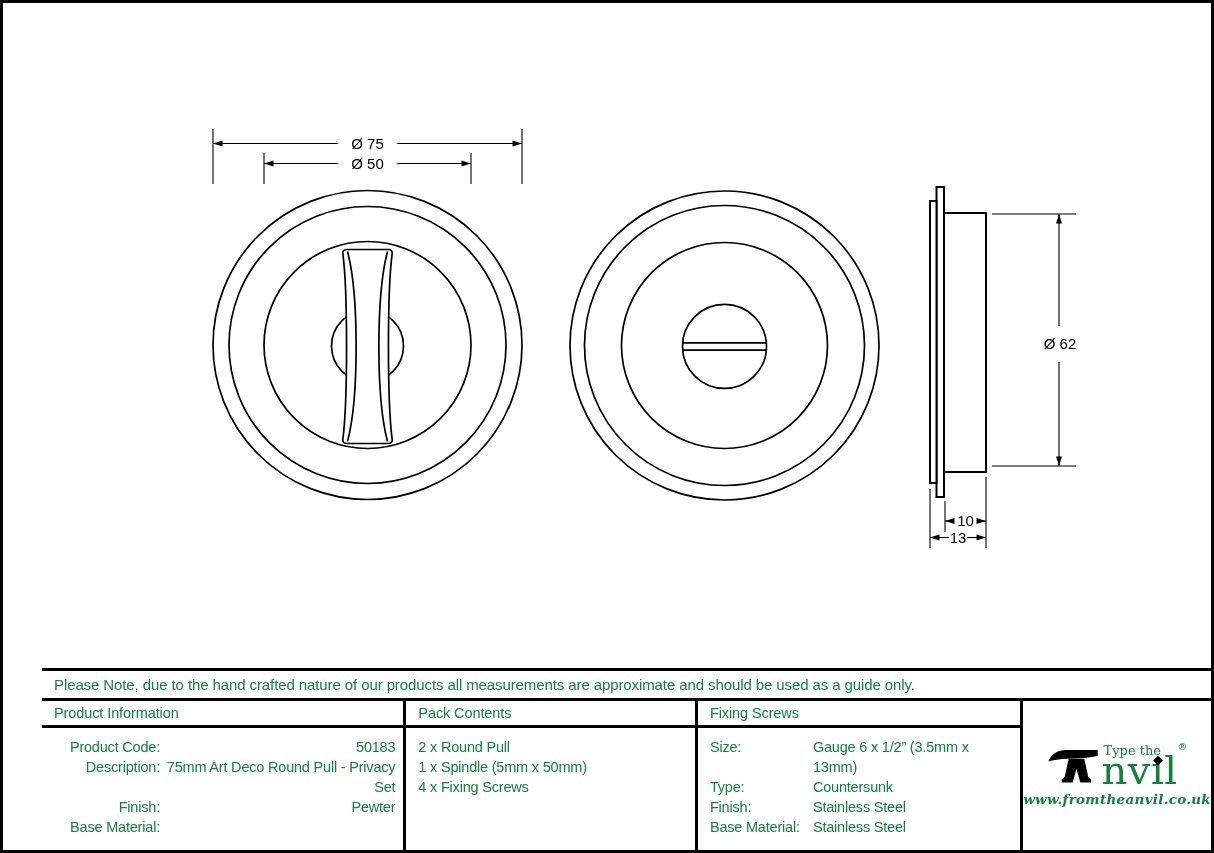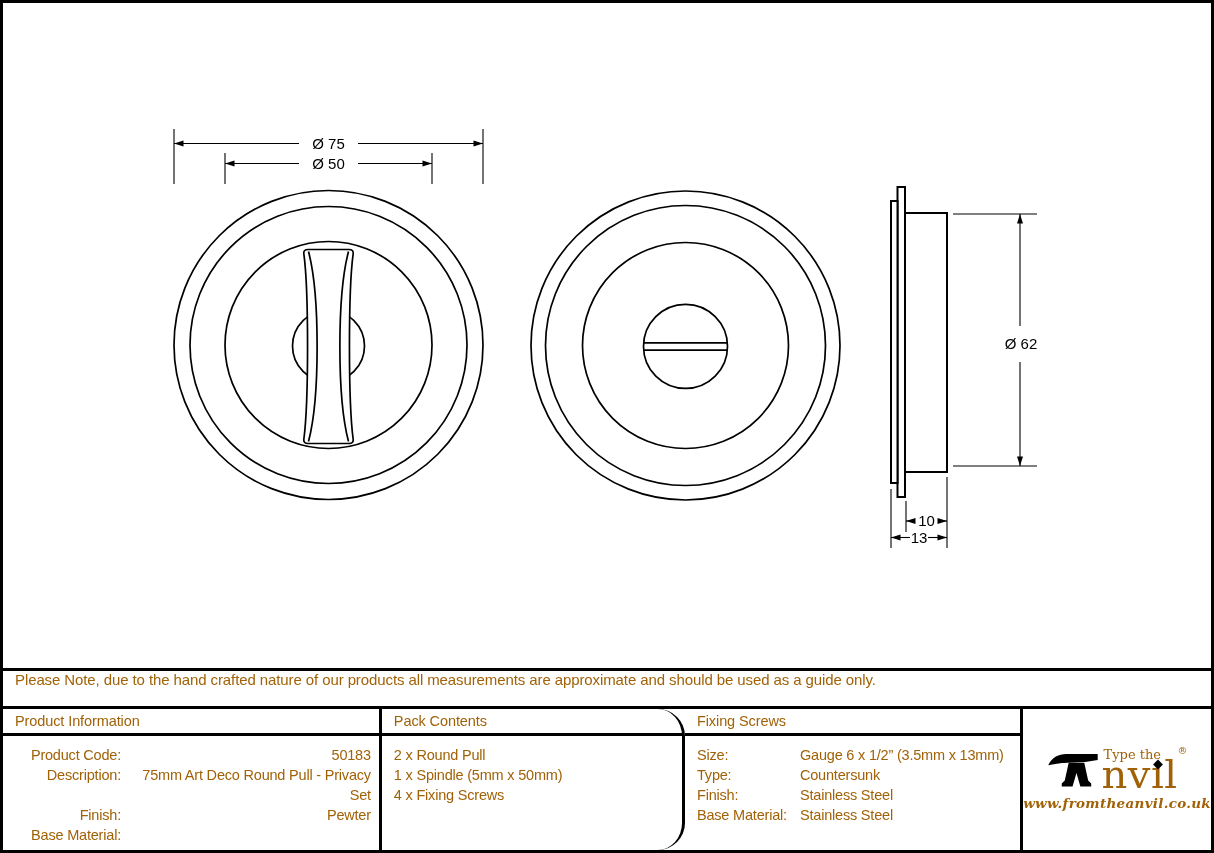--- a/index.html
+++ b/index.html
@@ -3,44 +3,44 @@
 <meta charset="utf-8">
 <style>
   html,body { margin:0; padding:0; background:#fff; }
   .sheet {
     position:relative;
     width:1214px; height:853px;
     box-sizing:border-box;
     border:3px solid #000;
     background:#fff;
     font-family:"Liberation Sans", sans-serif;
-    color:#a16207;
-    display:flex; flex-direction:column;
+    color:#15803d;
+    display:flex; flex-direction:column;padding-left:39px;
   }
   .drawing-area {
     height:668px; box-sizing:border-box;
     border-bottom:3px solid #000;
   }
   .drawing-area svg { display:block; width:1208px; height:665px; }
   svg .part   { fill:none; stroke:#000; stroke-width:1.7; }
   svg .partw  { fill:#fff; stroke:#000; stroke-width:1.7; }
   svg .part2  { fill:#fff; stroke:#000; stroke-width:2; }
   svg .dim    { stroke:#000; stroke-width:1.1; fill:none; }
   svg .arrow  { fill:#000; stroke:none; }
   svg text    { font-family:"Liberation Sans", sans-serif; font-size:15px; fill:#000; }
   .note-row {
-    height:38px; box-sizing:border-box;
+    height:30px; box-sizing:border-box;
     border-bottom:3px solid #000;
-    display:flex; 
+    display:flex; align-items:center;
     padding:0 12px; font-size:15px; letter-spacing:-0.1px;
   }
   .info-table { flex:1; display:flex; min-height:0; }
   .col { box-sizing:border-box; border-right:3px solid #000; display:flex; flex-direction:column; }
   .col-product { width:400px;text-align:right; }
-  .col-pack    { width:320px;border-radius:27px; }
+  .col-pack    { width:320px; }
   .col-screws  { width:357px; }
   .col-logo    { flex:1; border-right:none; align-items:center; justify-content:center; }
   .cell-header {
     height:27px; box-sizing:border-box; flex:none;
     border-bottom:3px solid #000;
     display:flex; align-items:center;
     padding:0 12px; font-size:14.5px; letter-spacing:-0.1px;
   }
   .cell-body {
     padding:9px 8px 6px 12px;

